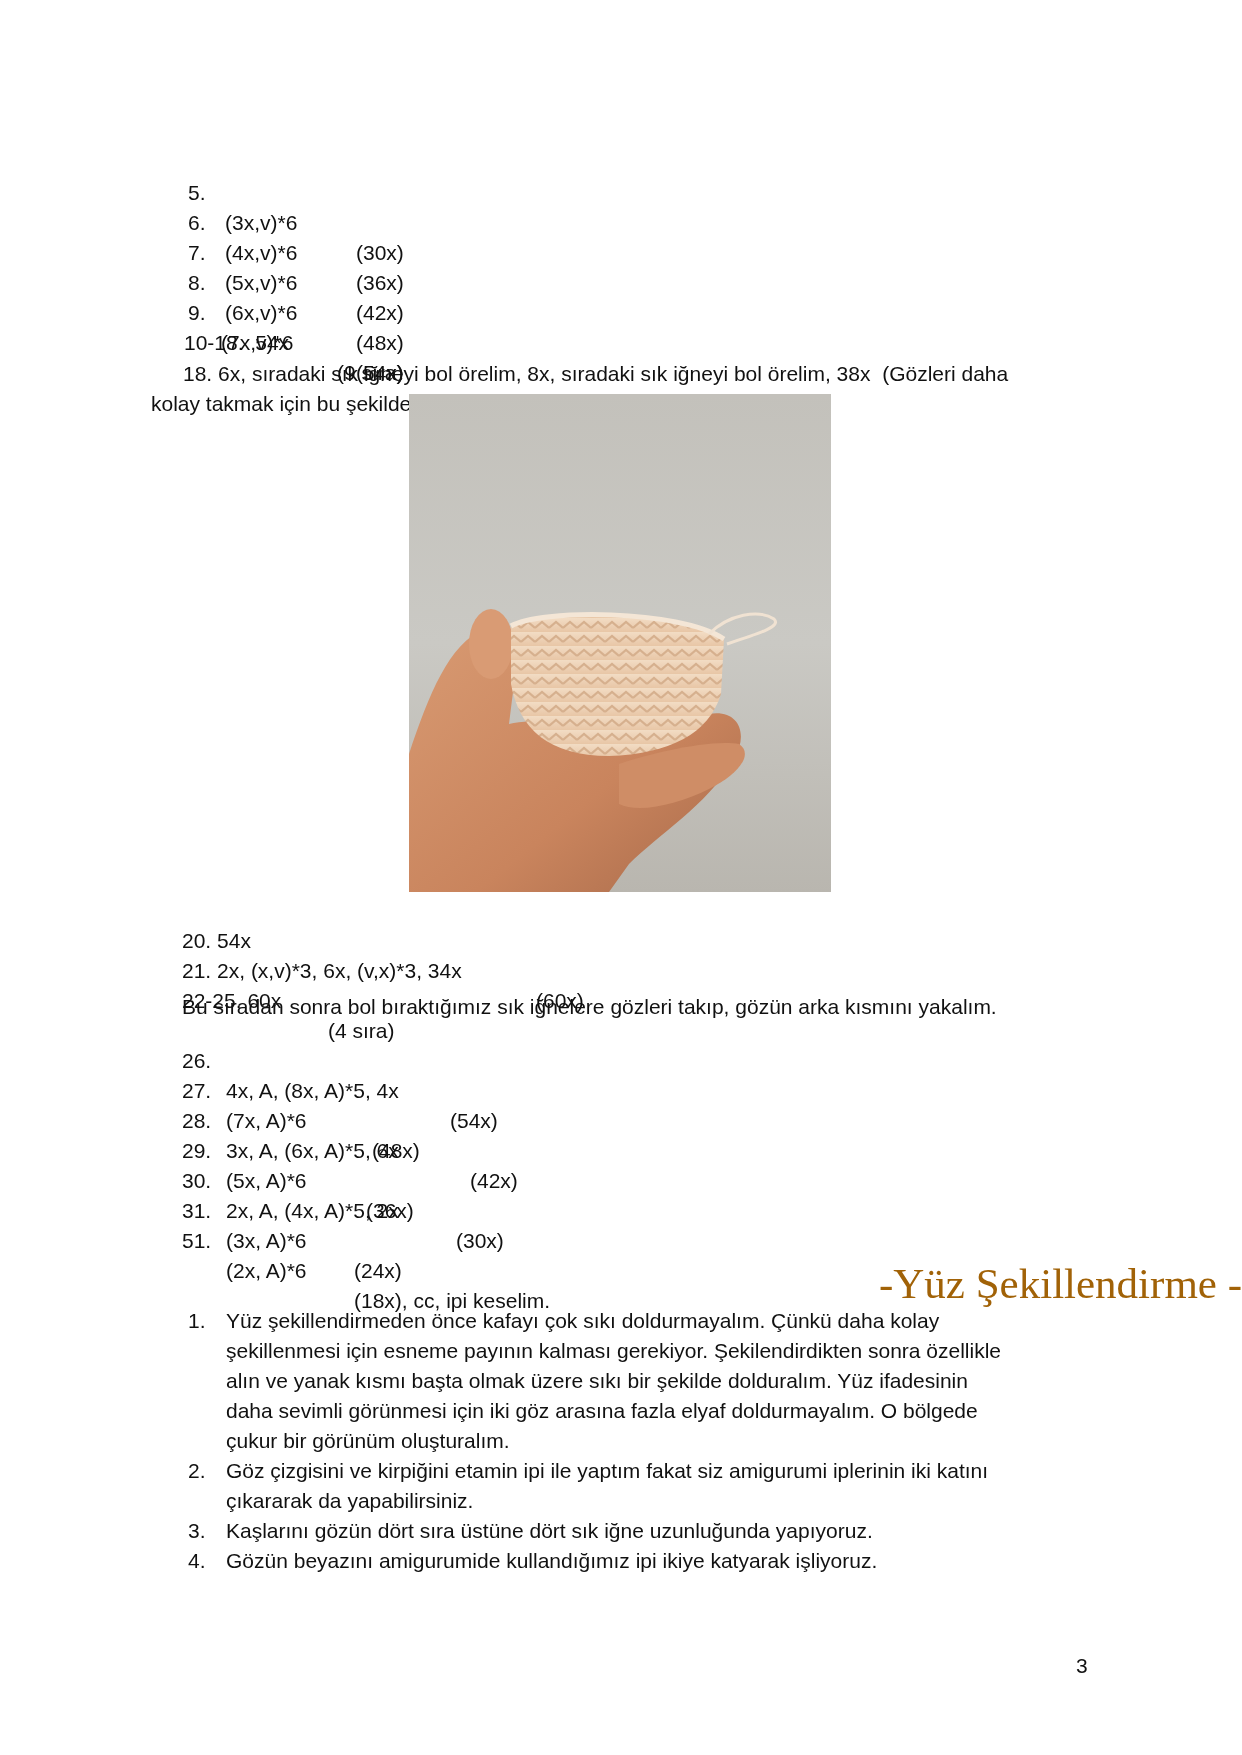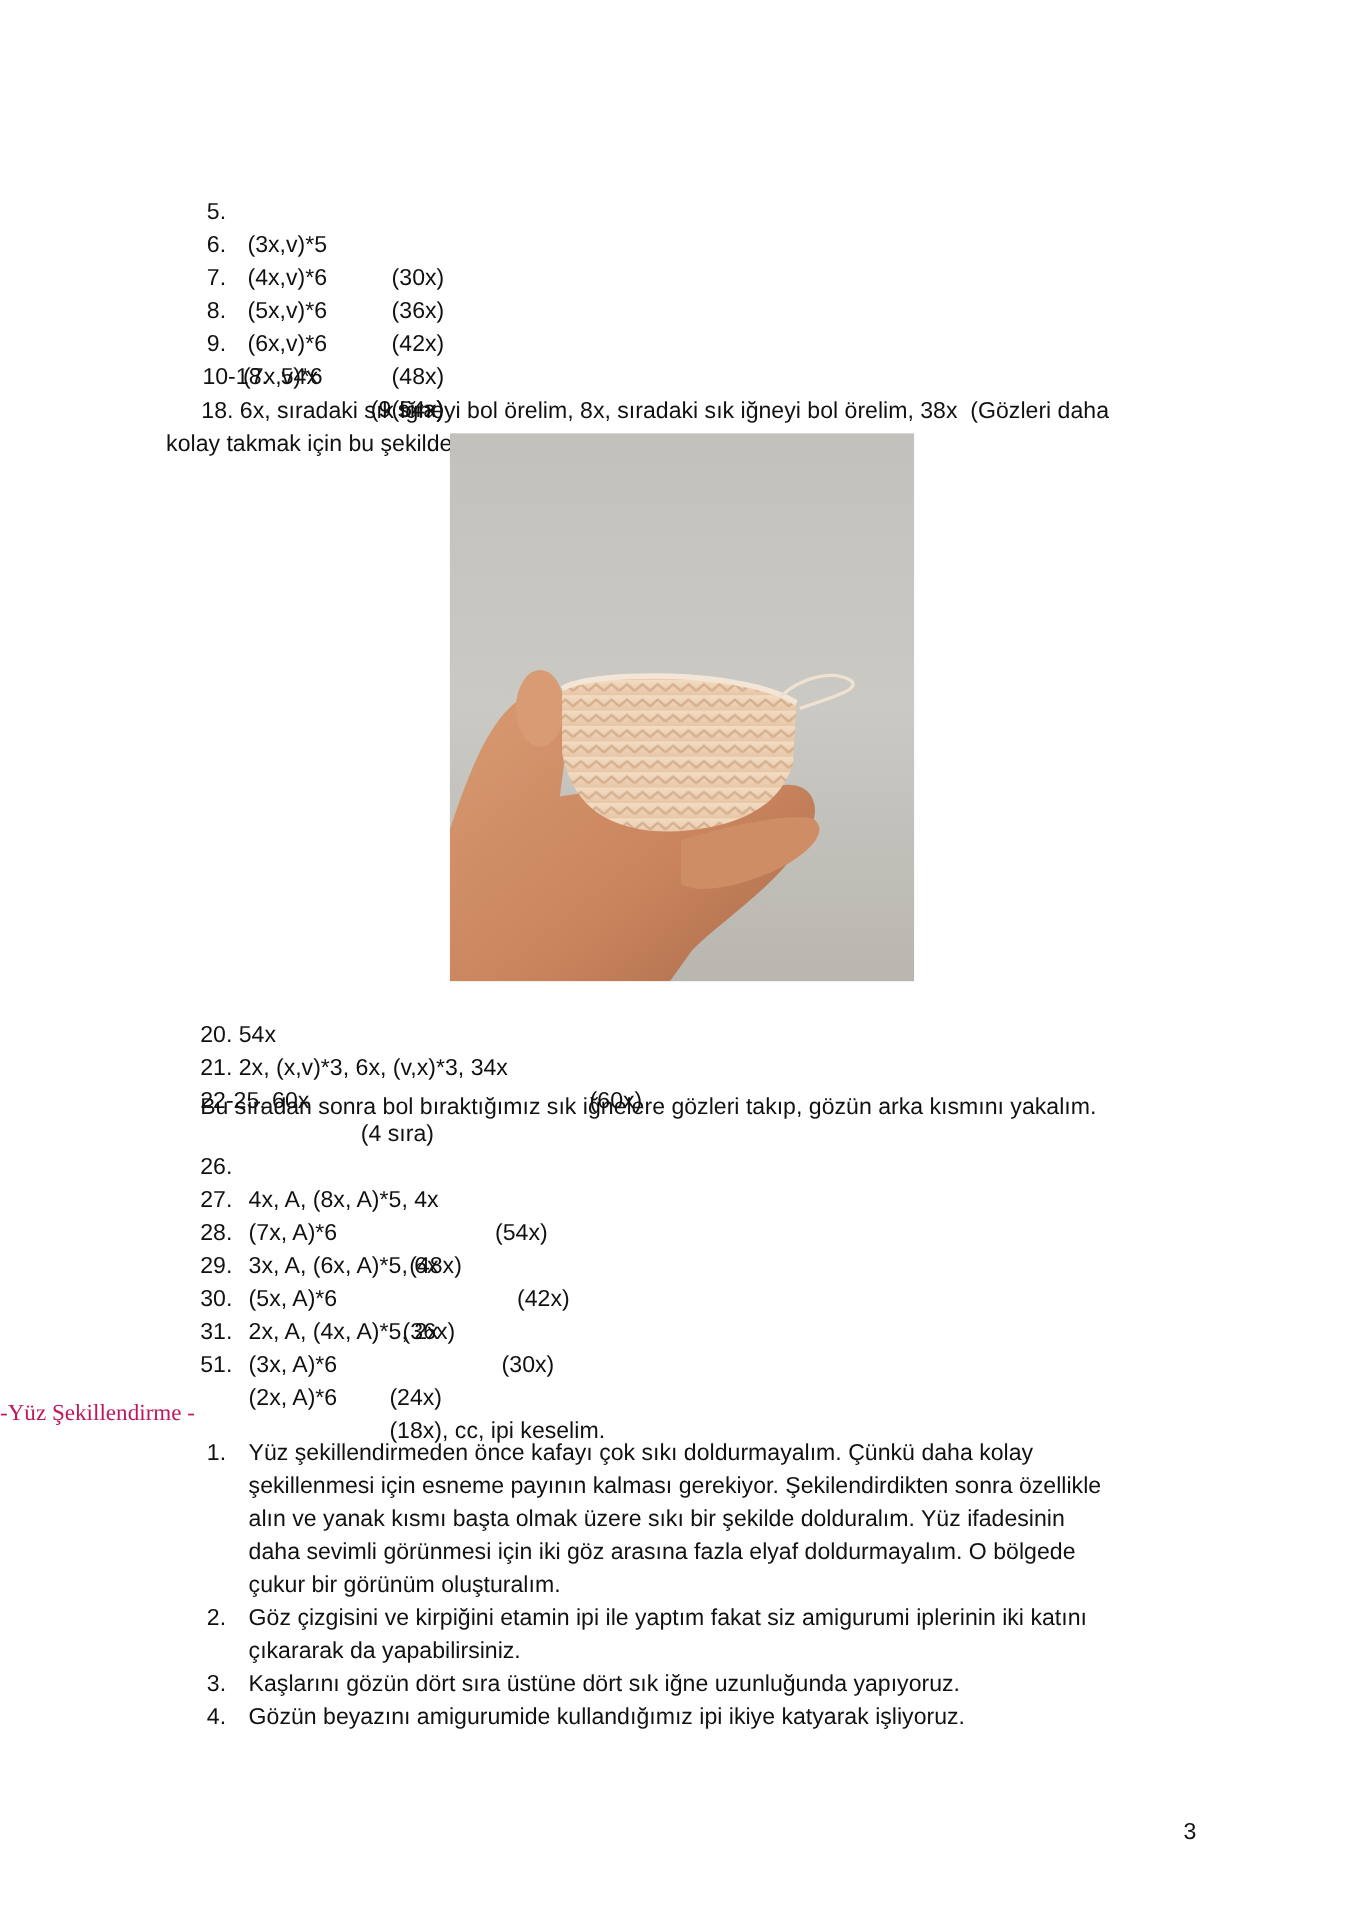--- a/index.html
+++ b/index.html
@@ -2,33 +2,33 @@
 <html><head>
   <meta charset="utf-8">
   <style>
     html, body { margin: 0; padding: 0; background: #ffffff; }
     body { width: 1242px; height: 1755px; position: relative; overflow: hidden;
            font-family: "Liberation Sans", sans-serif; color: #111111; }
     .line { position: absolute; font-size: 21px; line-height: 30px; white-space: pre; }
     .num { position: absolute; }
     .photo { position: absolute; left: 409px; top: 394px; width: 422px; height: 498px; overflow: hidden;
              background: linear-gradient(180deg, #c4c2bc 0%, #c9c8c3 40%, #bdbbb4 100%); }
-    .heading { position: absolute; left: 0; width: 1242px; top: 1264px; text-align: left;
-               font-family: "Liberation Serif", "DejaVu Serif", serif; font-size: 21px; line-height: 40px; color: #be185d; }
+    .heading { position: absolute; left: 0; width: 1242px; top: 1264px; text-align: right;
+               font-family: "Liberation Serif", "DejaVu Serif", serif; font-size: 43px; line-height: 40px; color: #a16207; }
     .pl { position: absolute; font-size: 21px; line-height: 30px; }
     .pnum { position: absolute; left: 188px; }
     .ptext { position: absolute; left: 226px; width: 850px; }
     .pagenum { position: absolute; left: 1076px; top: 1654px; font-size: 21px; }
   </style>
 </head>
 <body>
 
 <div class="line" style="top:148px;left:0;width:1242px;">
   <span class="num" style="left:188px">5.</span>
-  <span class="num" style="left:225px">(3x,v)*5</span>
+  <span class="num" style="left:225px">(3x,v)*6</span>
   <span class="num" style="left:356px">(30x)</span>
 </div>
 <div class="line" style="top:178px;left:0;width:1242px;">
   <span class="num" style="left:188px">6.</span>
   <span class="num" style="left:225px">(4x,v)*6</span>
   <span class="num" style="left:356px">(36x)</span>
 </div>
 <div class="line" style="top:208px;left:0;width:1242px;">
   <span class="num" style="left:188px">7.</span>
   <span class="num" style="left:225px">(5x,v)*6</span>

